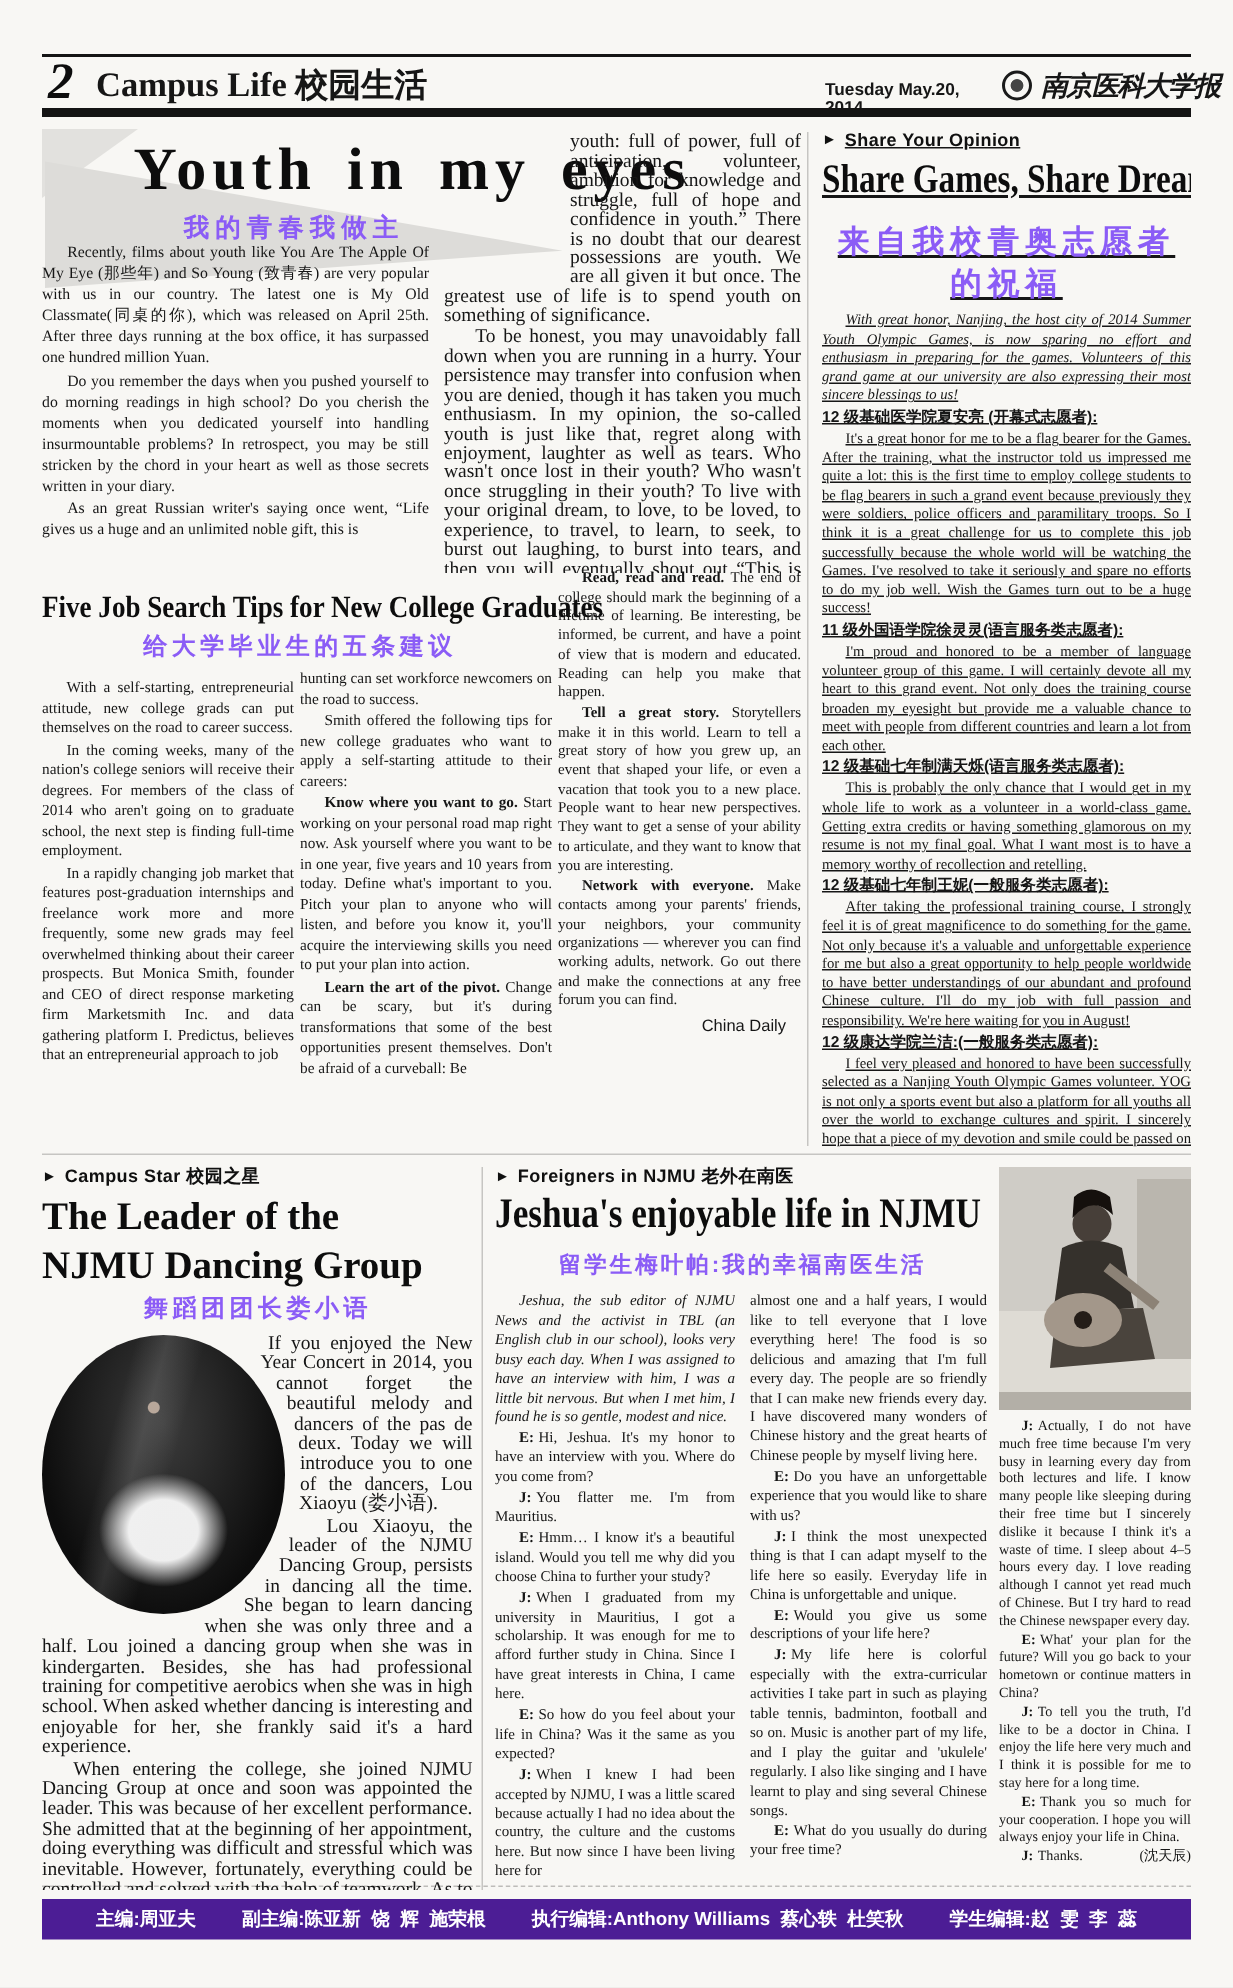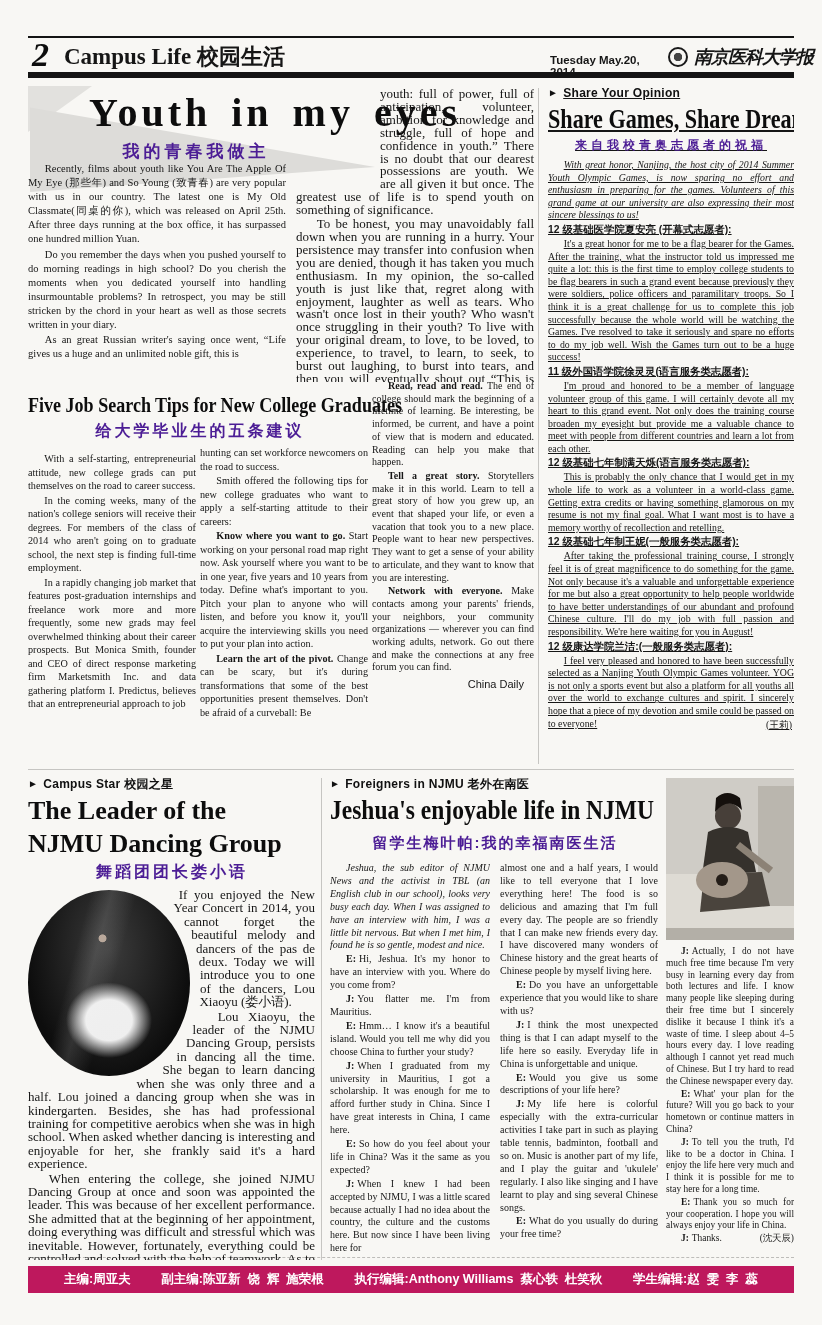--- a/index.html
+++ b/index.html
@@ -6,21 +6,21 @@
   .page{position:relative;width:822px;height:1325px;background:#f8f7f4;
         font-family:"Liberation Serif","DejaVu Serif",serif;color:#161616;overflow:hidden;}
   .abs{position:absolute;}
   .sans{font-family:"Liberation Sans","DejaVu Sans",sans-serif;}
   .rule{background:#141414;}
   .lrule{background:#c6c5c2;}
   .kicker{font-family:"Liberation Sans","DejaVu Sans",sans-serif;font-weight:bold;
           font-size:12px;color:#101010;letter-spacing:.3px;}
   .kicker .tri{display:inline-block;font-size:10px;margin-right:5px;transform:translateY(-1px);}
   .headline{font-weight:bold;color:#0d0d0d;}
-  .cn-sub{font-weight:bold;text-align:center;color:#4c1d95;
+  .cn-sub{font-weight:bold;text-align:center;color:#8b5cf6;
           font-family:"Liberation Sans","DejaVu Sans",sans-serif;}
   .col{text-align:justify;overflow:hidden;}
   .col p{margin:0 0 1px 0;}
   .ind{text-indent:1.6em;}
   .noind{text-indent:0;}
   .lead{font-weight:bold;}
   .spk{font-weight:bold;padding-right:3px;}
   .sigline{text-align:right;padding-right:6px;}
   .sig-overlap{text-align:right;padding-right:2px;}
   .entry-h{font-family:"Liberation Sans","DejaVu Sans",sans-serif;font-weight:bold;
@@ -64,21 +64,21 @@
     <p class="noind">youth: full of power, full of anticipation, volunteer, ambition for knowledge and struggle, full of hope and confidence in youth.” There is no doubt that our dearest possessions are youth. We are all given it but once. The greatest use of life is to spend youth on something of significance.</p>
     <p class="ind">To be honest, you may unavoidably fall down when you are running in a hurry. Your persistence may transfer into confusion when you are denied, though it has taken you much enthusiasm. In my opinion, the so-called youth is just like that, regret along with enjoyment, laughter as well as tears. Who wasn't once lost in their youth? Who wasn't once struggling in their youth? To live with your original dream, to love, to be loved, to experience, to travel, to learn, to seek, to burst out laughing, to burst into tears, and then you will eventually shout out “This is my youth” one day.</p>
     <div class="sigline">(朱晨艳)</div>
   </div>
 
   <div class="abs" style="left:548px;top:86px;width:246px;height:680px;overflow:hidden;text-decoration:underline;">
     <div class="kicker">
       <span class="tri">►</span><span>Share Your Opinion</span>
     </div>
     <div class="headline" style="font-size:27px;line-height:34px;white-space:nowrap;transform:scaleX(.82);transform-origin:left center;margin-top:2px;">Share Games, Share Dreams!</div>
-    <div class="cn-sub" style="font-size:12px;letter-spacing:4px;margin:1px 0 5px 0;">来自我校青奥志愿者的祝福</div>
+    <div class="cn-sub" style="font-size:21px;letter-spacing:4px;margin:11px 0 5px 0;">来自我校青奥志愿者的祝福</div>
     <div class="col" style="font-size:9.8px;line-height:12.6px;">
       <p class="ind italic">With great honor, Nanjing, the host city of 2014 Summer Youth Olympic Games, is now sparing no effort and enthusiasm in preparing for the games. Volunteers of this grand game at our university are also expressing their most sincere blessings to us!</p>
       <p class="entry-h">12 级基础医学院夏安亮 (开幕式志愿者):</p>
       <p class="ind">It's a great honor for me to be a flag bearer for the Games. After the training, what the instructor told us impressed me quite a lot: this is the first time to employ college students to be flag bearers in such a grand event because previously they were soldiers, police officers and paramilitary troops. So I think it is a great challenge for us to complete this job successfully because the whole world will be watching the Games. I've resolved to take it seriously and spare no efforts to do my job well. Wish the Games turn out to be a huge success!</p>
       <p class="entry-h">11 级外国语学院徐灵灵(语言服务类志愿者):</p>
       <p class="ind">I'm proud and honored to be a member of language volunteer group of this game. I will certainly devote all my heart to this grand event. Not only does the training course broaden my eyesight but provide me a valuable chance to meet with people from different countries and learn a lot from each other.</p>
       <p class="entry-h">12 级基础七年制满天烁(语言服务类志愿者):</p>
       <p class="ind">This is probably the only chance that I would get in my whole life to work as a volunteer in a world-class game. Getting extra credits or having something glamorous on my resume is not my final goal. What I want most is to have a memory worthy of recollection and retelling.</p>
       <p class="entry-h">12 级基础七年制王妮(一般服务类志愿者):</p>
       <p class="ind">After taking the professional training course, I strongly feel it is of great magnificence to do something for the game. Not only because it's a valuable and unforgettable experience for me but also a great opportunity to help people worldwide to have better understandings of our abundant and profound Chinese culture. I'll do my job with full passion and responsibility. We're here waiting for you in August!</p>
@@ -176,21 +176,21 @@
   </div>
 
   <div class="abs col" style="left:666px;top:946px;width:128px;height:314px;font-size:9.4px;line-height:11.8px;">
     <p class="ind"><span class="spk">J:</span><span>Actually, I do not have much free time because I'm very busy in learning every day from both lectures and life. I know many people like sleeping during their free time but I sincerely dislike it because I think it's a waste of time. I sleep about 4–5 hours every day. I love reading although I cannot yet read much of Chinese. But I try hard to read the Chinese newspaper every day.</span></p>
     <p class="ind"><span class="spk">E:</span><span>What' your plan for the future? Will you go back to your hometown or continue matters in China?</span></p>
     <p class="ind"><span class="spk">J:</span><span>To tell you the truth, I'd like to be a doctor in China. I enjoy the life here very much and I think it is possible for me to stay here for a long time.</span></p>
     <p class="ind"><span class="spk">E:</span><span>Thank you so much for your cooperation. I hope you will always enjoy your life in China.</span></p>
     <p class="ind"><span class="spk">J:</span><span>Thanks.</span><span style="float:right;">(沈天辰)</span></p>
   </div>
 
-  <div class="abs sans" style="left:28px;top:1266px;width:766px;height:27px;background:#be185d;color:#ffffff;
+  <div class="abs sans" style="left:28px;top:1266px;width:766px;height:27px;background:#4c1d95;color:#ffffff;
        display:flex;align-items:center;justify-content:space-between;padding:0 36px;box-sizing:border-box;
        font-size:12.5px;font-weight:bold;white-space:pre;">
     <span>主编:周亚夫</span>
     <span>副主编:陈亚新  饶  辉  施荣根</span>
     <span>执行编辑:Anthony Williams  蔡心轶  杜笑秋</span>
     <span>学生编辑:赵  雯  李  蕊</span>
   </div>
 
 </div>
 

